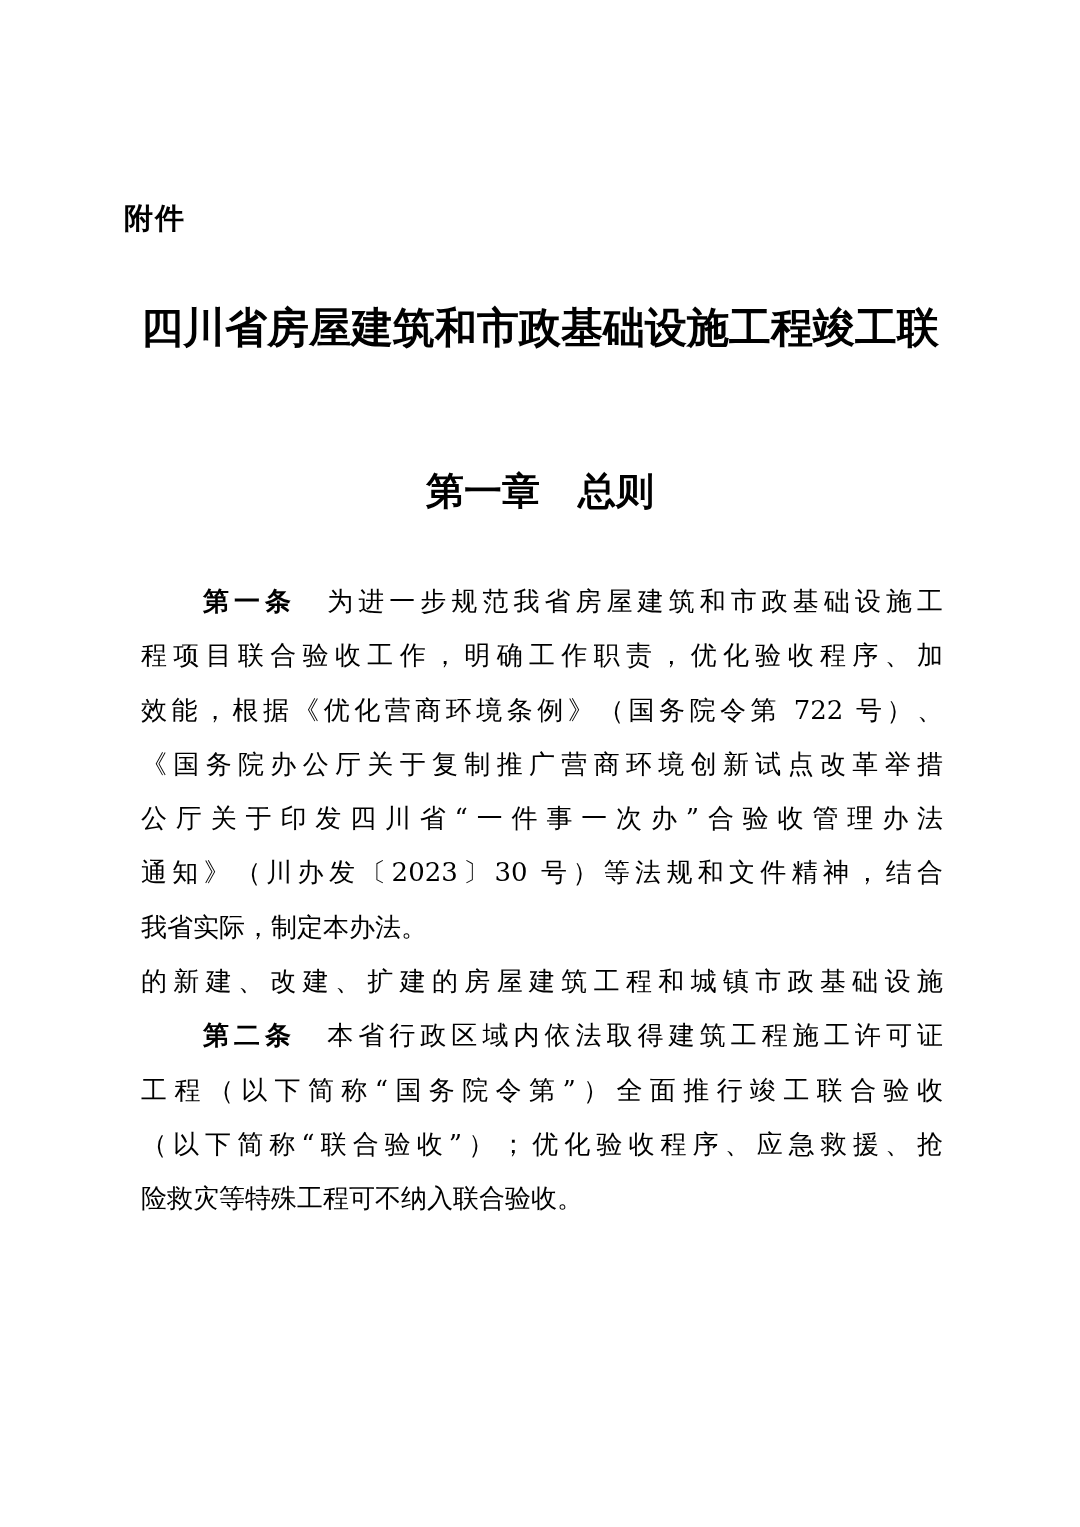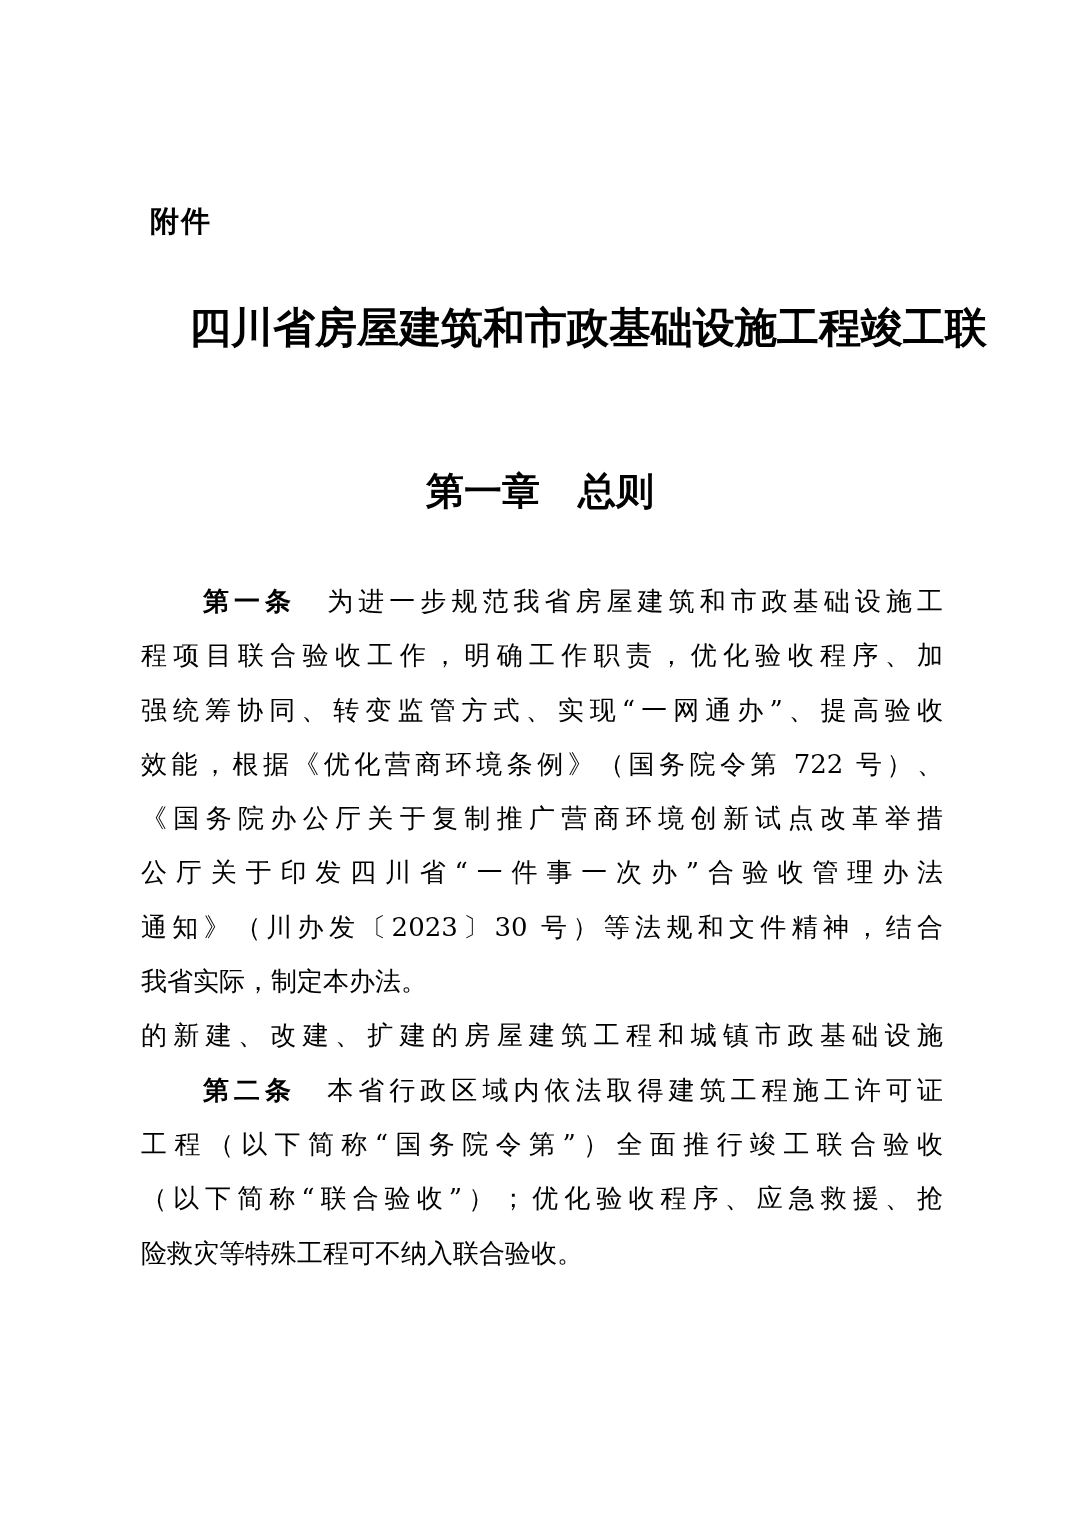--- a/index.html
+++ b/index.html
@@ -12,41 +12,40 @@
     width: 1080px;
     height: 1527px;
     background: #ffffff;
     color: #000000;
     overflow: hidden;
   }
   
   .attachment-label {
     position: absolute;
     top: 204px;
-    left: 150px;
-    font-family: Liberation Serif, serif;
+    left: 124px;
+    font-family: Liberation Mono, monospace;
     font-weight: 600;
     font-size: 29px;
     line-height: 34px;
     letter-spacing: 2px;
     color: #000000;
   }
   
   .doc-title {
     position: absolute;
     top: 299px;
     left: 140px;
     width: 800px;
     text-align: center;
     font-family: "DejaVu Serif", "Liberation Serif", serif;
     font-weight: 700;
     font-size: 42px;
     line-height: 57px;
     color: #000000;
-    margin-left: 48px;
   }
   .title-line {
     white-space: nowrap;
   }
   
   .chapter-heading {
     position: absolute;
     top: 471px;
     left: 140px;
     width: 800px;
@@ -96,21 +95,20 @@
 
   <div class="doc-title">
     <div class="title-line">四川省房屋建筑和市政基础设施工程竣工联</div>
   </div>
 
   <div class="chapter-heading">第一章　总则</div>
 
   <div class="doc-body">
       <div class="line line-first"><span class="lead">第一条</span>　为进一步规范我省房屋建筑和市政基础设施工</div>
       <div class="line">程项目联合验收工作，明确工作职责，优化验收程序、加</div>
-      <div class="line">强统筹协同、转变监管方式、实现“一网通办”、提高验收</div>
       <div class="line">效能，根据《优化营商环境条例》（国务院令第 722 号）、</div>
       <div class="line">《国务院办公厅关于复制推广营商环境创新试点改革举措</div>
       <div class="line">公厅关于印发四川省“一件事一次办”合验收管理办法</div>
       <div class="line">通知》（川办发〔2023〕30 号）等法规和文件精神，结合</div>
       <div class="line line-last">我省实际，制定本办法。</div>
       <div class="line">的新建、改建、扩建的房屋建筑工程和城镇市政基础设施</div>
       <div class="line line-first"><span class="lead">第二条</span>　本省行政区域内依法取得建筑工程施工许可证</div>
       <div class="line">工程（以下简称“国务院令第”）全面推行竣工联合验收</div>
       <div class="line">（以下简称“联合验收”）；优化验收程序、应急救援、抢</div>
       <div class="line line-last">险救灾等特殊工程可不纳入联合验收。</div>

